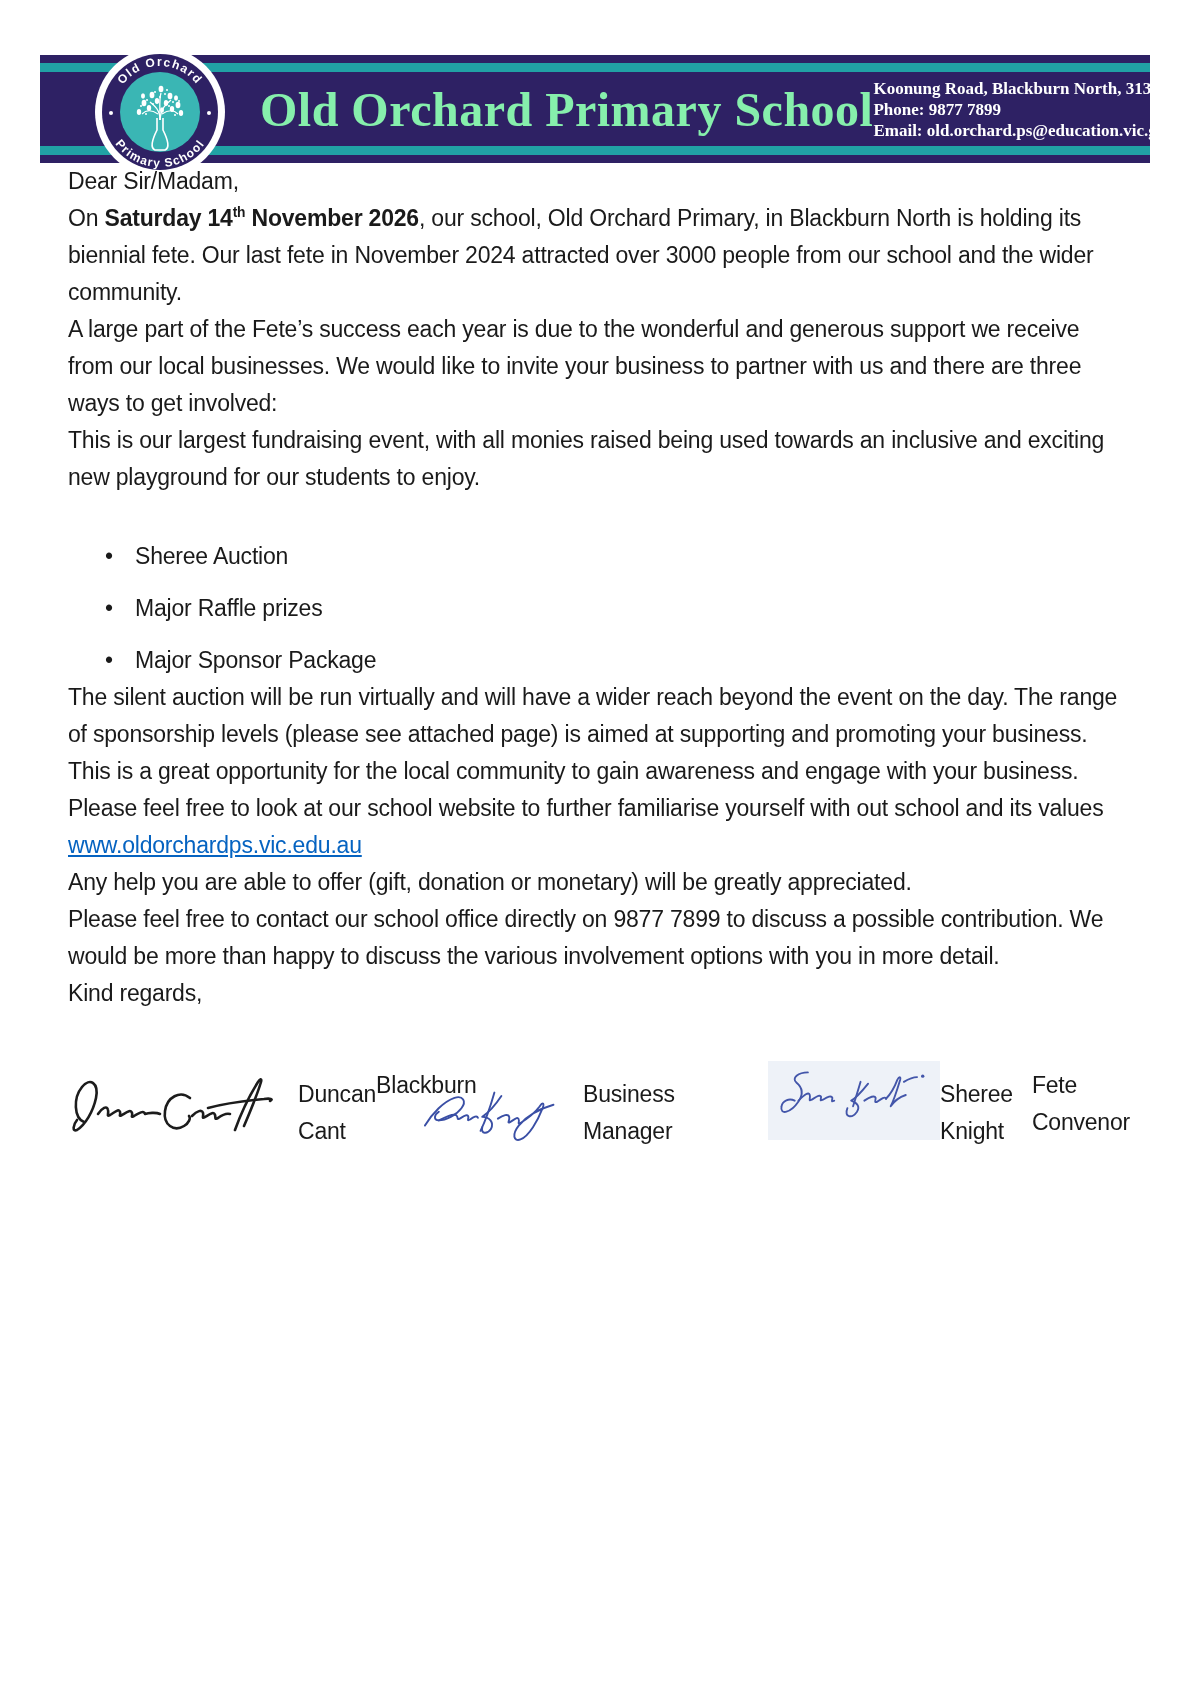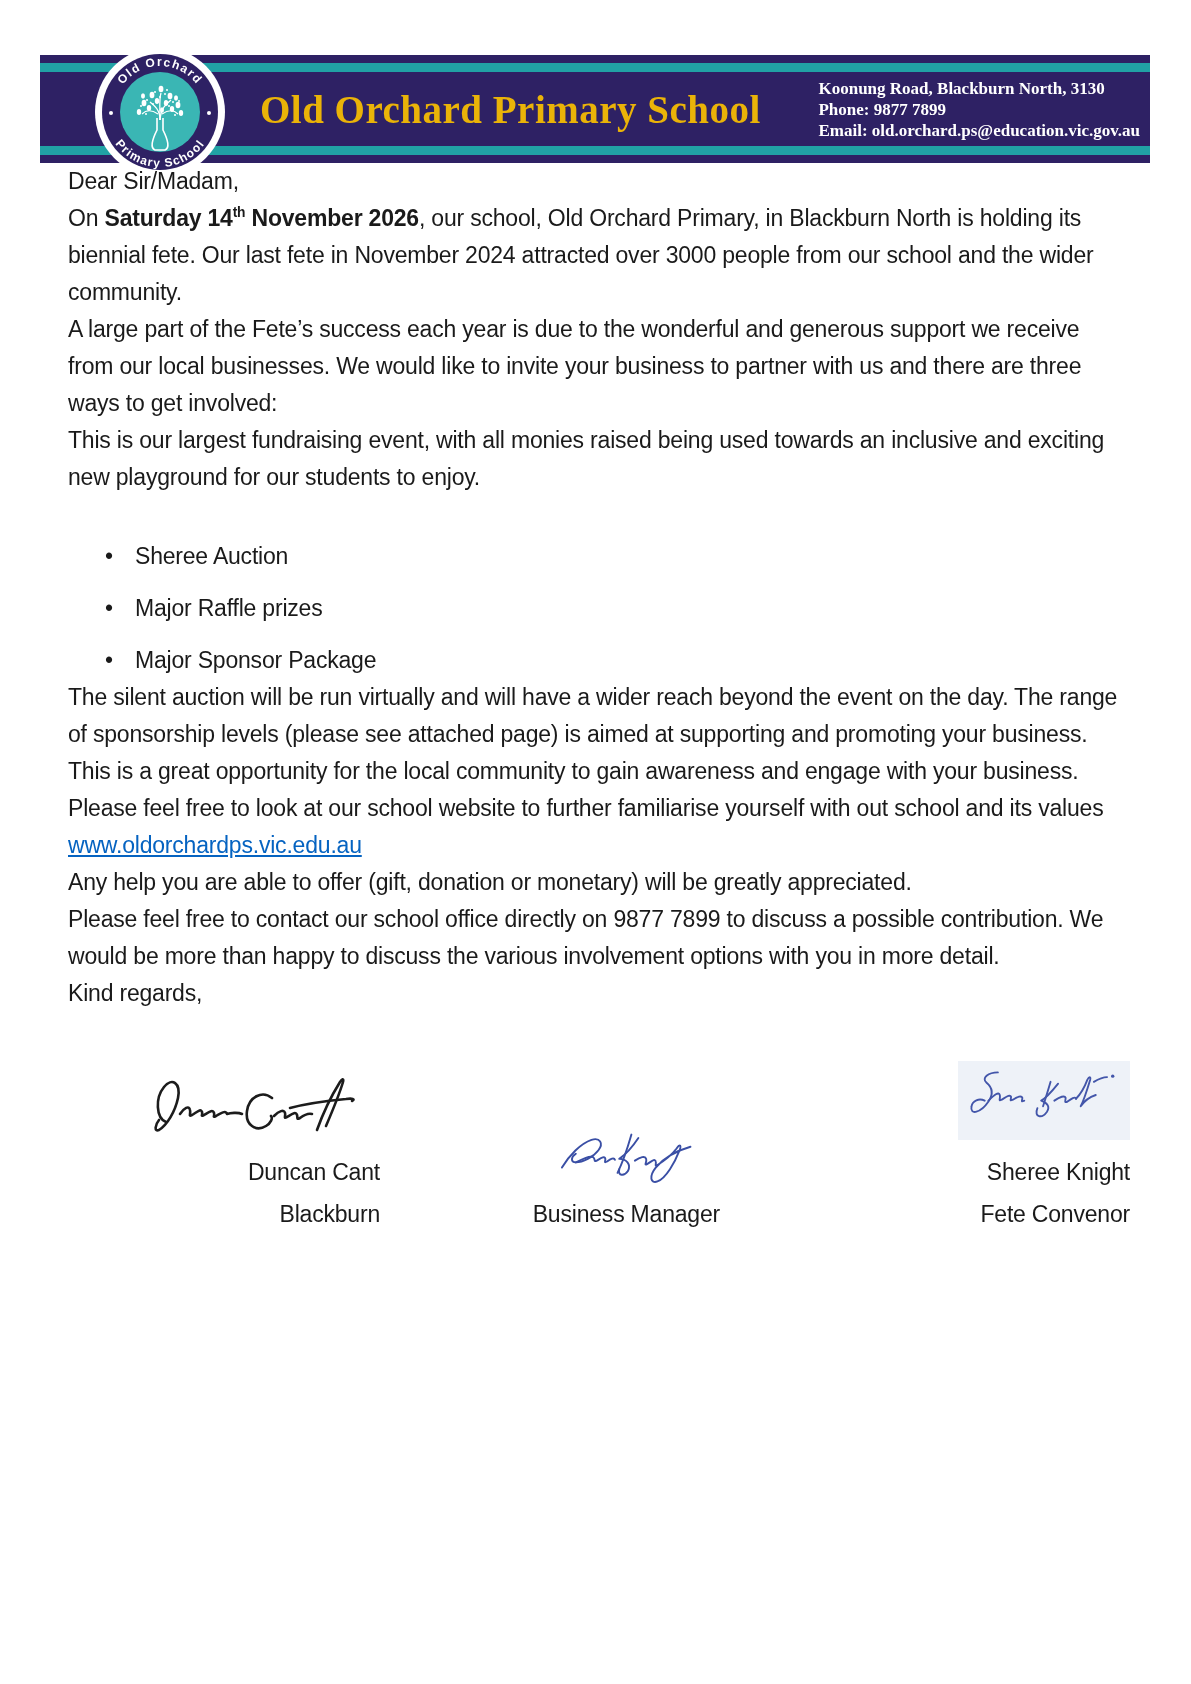--- a/index.html
+++ b/index.html
@@ -26,22 +26,22 @@
   }
   .stripe-purple-thin{height:8px;background:var(--purple);}
   .stripe-teal{height:9px;background:var(--teal);}
   .banner-main{
     flex:1;background:var(--purple);
     display:flex;align-items:center;
   }
   .banner-title{
     font-family:"Liberation Serif", serif;
     font-weight:700;
-    font-size:39px;
-    color:#eab308;
+    font-size:48px;
+    color:#86efac;
     letter-spacing:0.5px;
     margin-left:220px;
     white-space:nowrap;
   }
   .banner-contact{
     margin-left:auto;
     margin-right:10px;
     text-align:left;
     font-family:"Liberation Serif", serif;
     font-weight:700;
@@ -74,21 +74,21 @@
   .p5{margin-top:76px;}
   .p6{margin-top:84px;}
   .p7{margin-top:84px;}
   .closing{margin-top:10px;}
   a.site-link{color:var(--link);text-decoration:underline;cursor:pointer;}
   
   .sig-row{
     margin-top:50px;
     display:flex;align-items:flex-end;
   }
-  .sig-col{display:flex;flex-direction:column;align-items:flex-end;}
+  .sig-col{display:flex;flex-direction:row;}
   .sig-col-1{width:312px;}
   .sig-col-2{width:340px;}
   .sig-col-3{flex:1;}
   .sig-art{height:78px;display:flex;align-items:flex-end;}
   .sig-col-2 .sig-art{padding-left:38px;}
   .sig-col-3 .sig-art{padding-left:48px;}
   .sig-box{background:var(--sigbox);padding:2px 4px;}
   .sig-name{margin-top:14px;}
   .sig-title{margin-top:5px;}
   .sig-svg path{fill:none;stroke-linecap:round;stroke-linejoin:round;}

